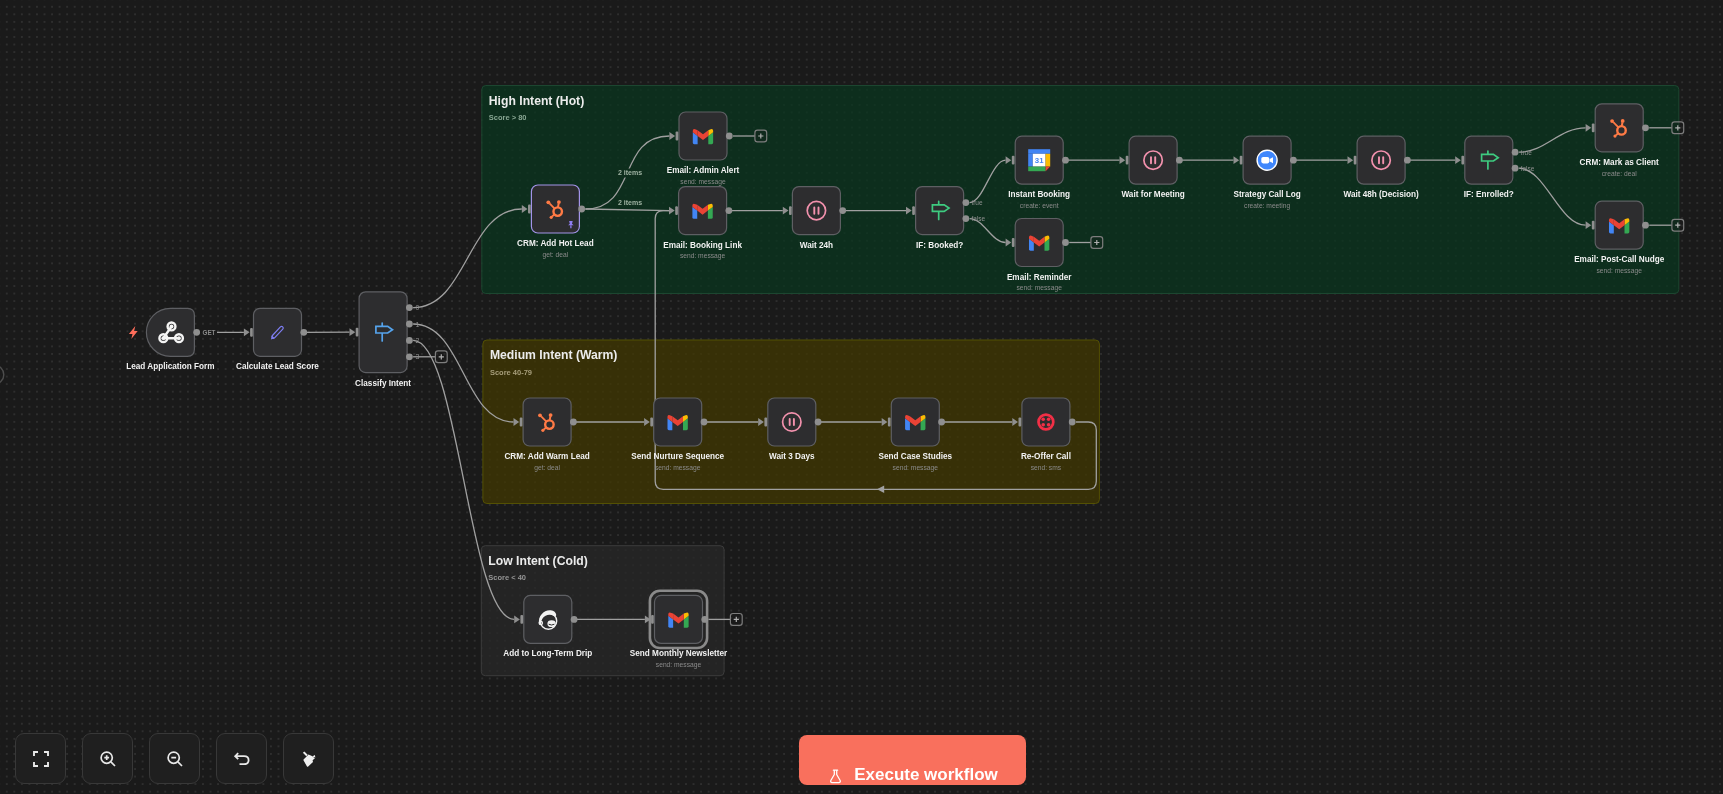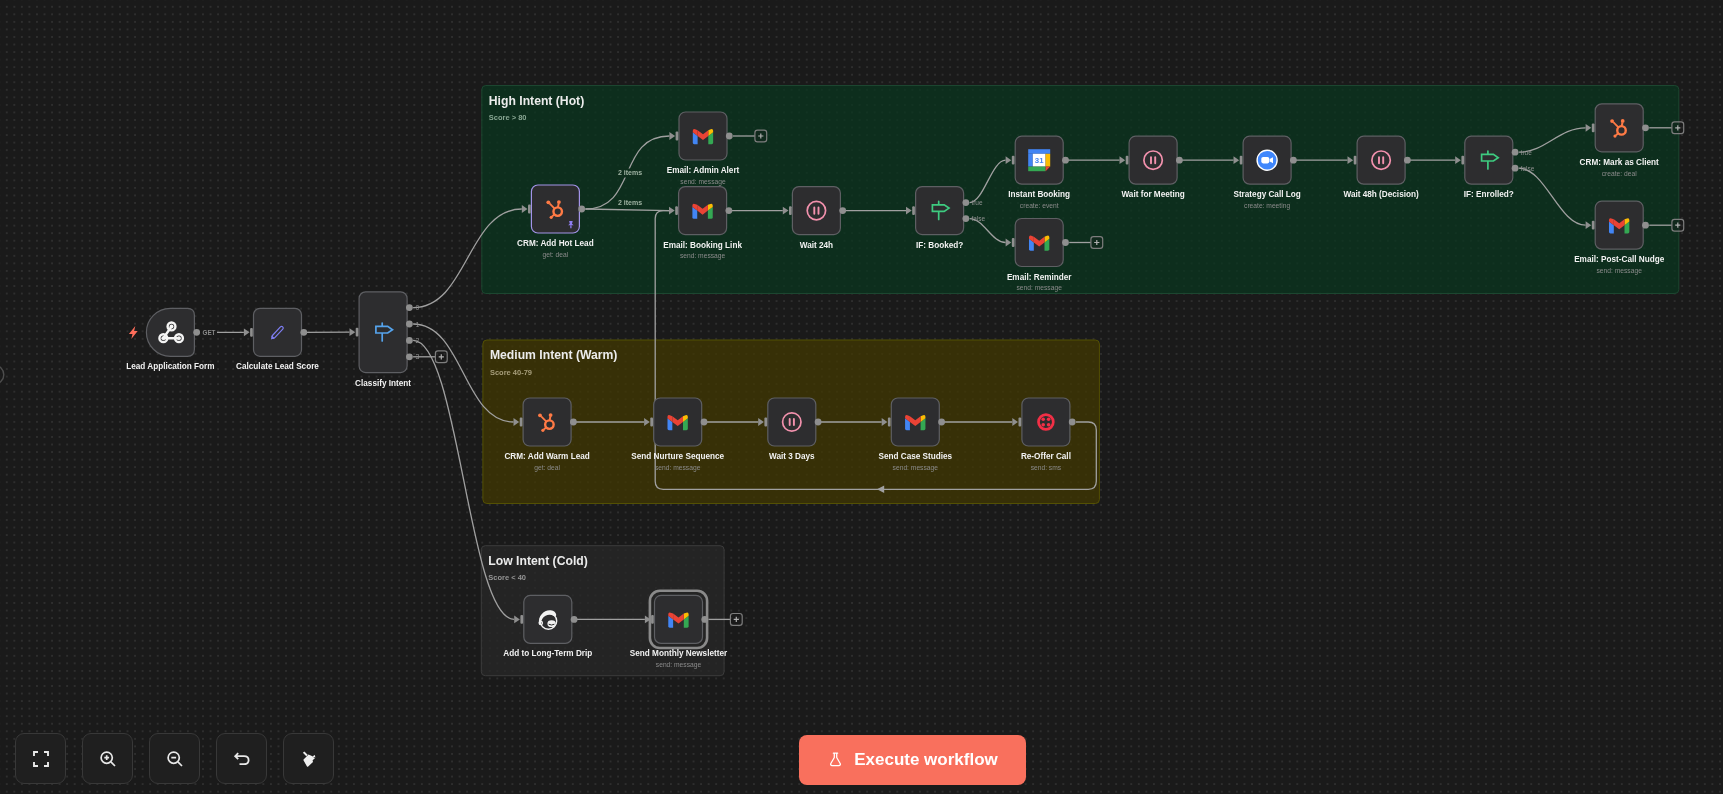--- a/index.html
+++ b/index.html
@@ -6,21 +6,21 @@
 html,body { width:1723px; height:794px; overflow:hidden; background:#1a1a1a;
   font-family:"Liberation Sans", sans-serif; }
 .canvas { position:absolute; inset:0;
   background-color:#1a1a1a;
   background-image:radial-gradient(circle, #2e2e2e 0.85px, transparent 1.05px);
   background-size:7.56px 7.56px; background-position:3px 3px; }
 .toolbar { position:absolute; left:15px; top:733px; display:flex; gap:16px; }
 .tb { width:51px; height:51px; background:#1f1f1f; border:1px solid #383838; border-radius:9px;
   display:flex; align-items:center; justify-content:center; }
 .exec { position:absolute; left:799px; top:734.5px; width:227px; height:50.5px; background:#f9705d;
-  border-radius:8px; display:flex; align-items:center; justify-content:center; gap:10px;
+  border-radius:8px; display:flex; align-items:flex-end; justify-content:center; gap:10px;
   color:#fff; font-size:17px; font-weight:600; }
 </style>
 </head>
 <body>
 <div class="canvas"></div>
 <svg width="1723" height="794" viewBox="0 0 1723 794" style="position:absolute;left:0;top:0" font-family="Liberation Sans, sans-serif">
 <rect x="481.8" y="85.5" width="1197.0" height="208.0" rx="4" fill="rgba(9,54,30,0.72)" stroke="#1c4630" stroke-width="1"></rect>
 <text x="488.8" y="104.5" font-size="12.2" font-weight="700" fill="#ececec">High Intent (Hot)</text>
 <text x="488.8" y="120.0" font-size="7.5" font-weight="600" fill="#8aa794">Score &gt; 80</text>
 <rect x="482.9" y="340.0" width="616.5" height="163.5" rx="4" fill="rgba(66,57,0,0.72)" stroke="#535003" stroke-width="1"></rect>

